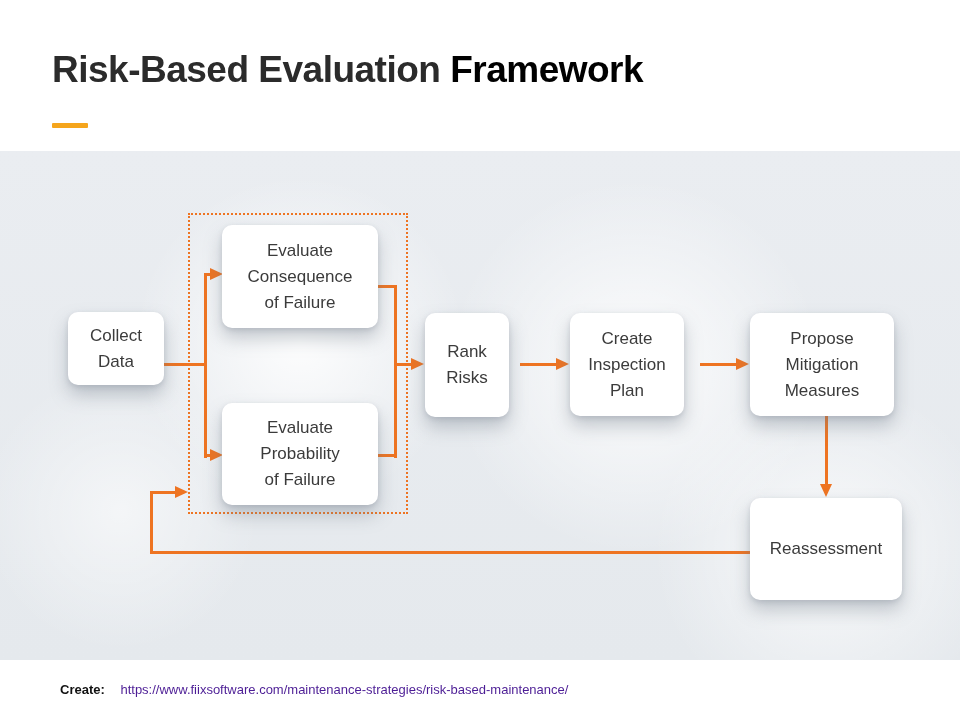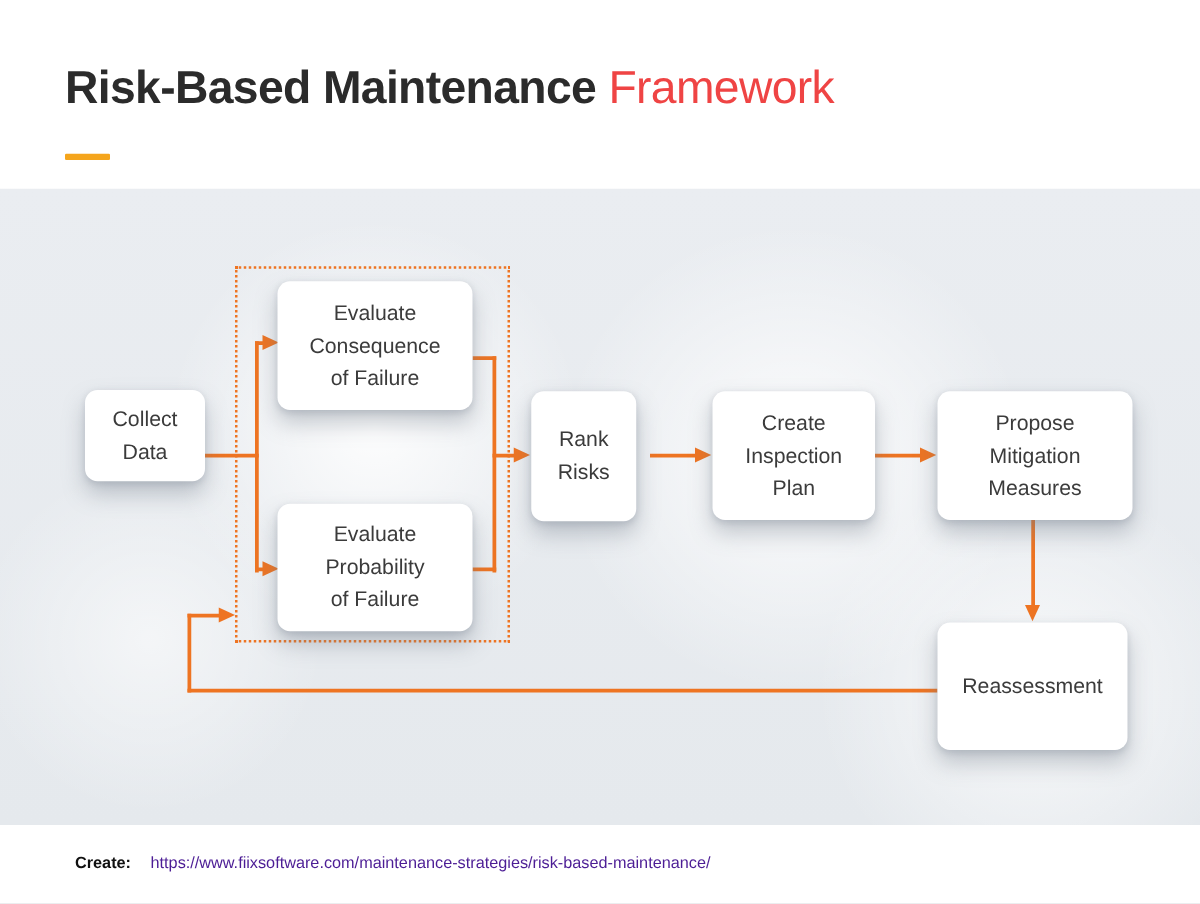--- a/index.html
+++ b/index.html
@@ -10,21 +10,21 @@
   body{background:#9aa0a6;font-family:"Liberation Sans",sans-serif;}
   .slide{
     position:relative;width:960px;height:723px;background:#ffffff;
     overflow:hidden;margin:0 auto;
   }
 
   
   .header{position:absolute;left:52px;top:48px;}
   .title{font-size:37px;line-height:44px;color:#2d2d2d;letter-spacing:-0.5px;}
   .title .t-bold{font-weight:bold;color:#2b2b2b;}
-  .title .t-light{font-weight:normal;color:#ef4444;margin-top:16px;}
+  .title .t-light{font-weight:bold;color:#000000;margin-top:16px;}
   .title-dash{
     position:absolute;left:52px;top:123px;width:36px;height:5px;
     background:var(--accent-yellow,#F5A51C);border-radius:1px;
   }
 
   
   .diagram{
     position:absolute;left:0;top:151px;width:960px;height:509px;
     background:
       radial-gradient(circle 230px at 300px 190px, rgba(255,255,255,0.9), rgba(255,255,255,0) 72%),
@@ -39,22 +39,22 @@
     position:absolute;background:#ffffff;border-radius:10px;
     box-shadow:0 10px 18px rgba(110,120,135,0.38),0 2px 5px rgba(110,120,135,0.22);
     display:flex;align-items:center;justify-content:center;
     text-align:center;white-space:pre-line;
     font-size:17px;line-height:26px;color:#3b3b3b;
   }
   .n-collect{left:68px;top:161px;width:96px;height:73px;}
   .n-consequence{left:222px;top:74px;width:156px;height:103px;}
   .n-probability{left:222px;top:252px;width:156px;height:102px;}
   .n-rank{left:425px;top:162px;width:84px;height:104px;}
-  .n-create{left:570px;top:162px;width:130px;height:103px;}
-  .n-propose{left:750px;top:162px;width:156px;height:103px;}
+  .n-create{left:570px;top:162px;width:114px;height:103px;}
+  .n-propose{left:750px;top:162px;width:144px;height:103px;}
   .n-reassess{left:750px;top:347px;width:152px;height:102px;}
 
   
   .group-box{
     position:absolute;left:188px;top:62px;width:220px;height:301px;
     border:2px dotted var(--accent-orange,#EE7422);
   }
   .group-label{
     position:absolute;left:188px;top:34px;width:220px;text-align:center;
     font-size:17px;color:#2f2f2f;
@@ -109,21 +109,21 @@
   .src-label{font-weight:bold;color:#111111;}
   .src-url{color:#4c1d95;margin-left:12px;}
 </style>
 </head>
 <body>
 
 <div class="slide">
 
   <div class="header">
     <div class="title">
-      <span class="t-bold">Risk-Based Maintenance</span>
+      <span class="t-bold">Risk-Based Evaluation</span>
       <span class="t-light">Framework</span>
     </div>
   </div>
   <div class="title-dash"></div>
 
   <div class="diagram">
 
     <div class="group-box"></div>
 
     <div class="hline c-collect"></div>

